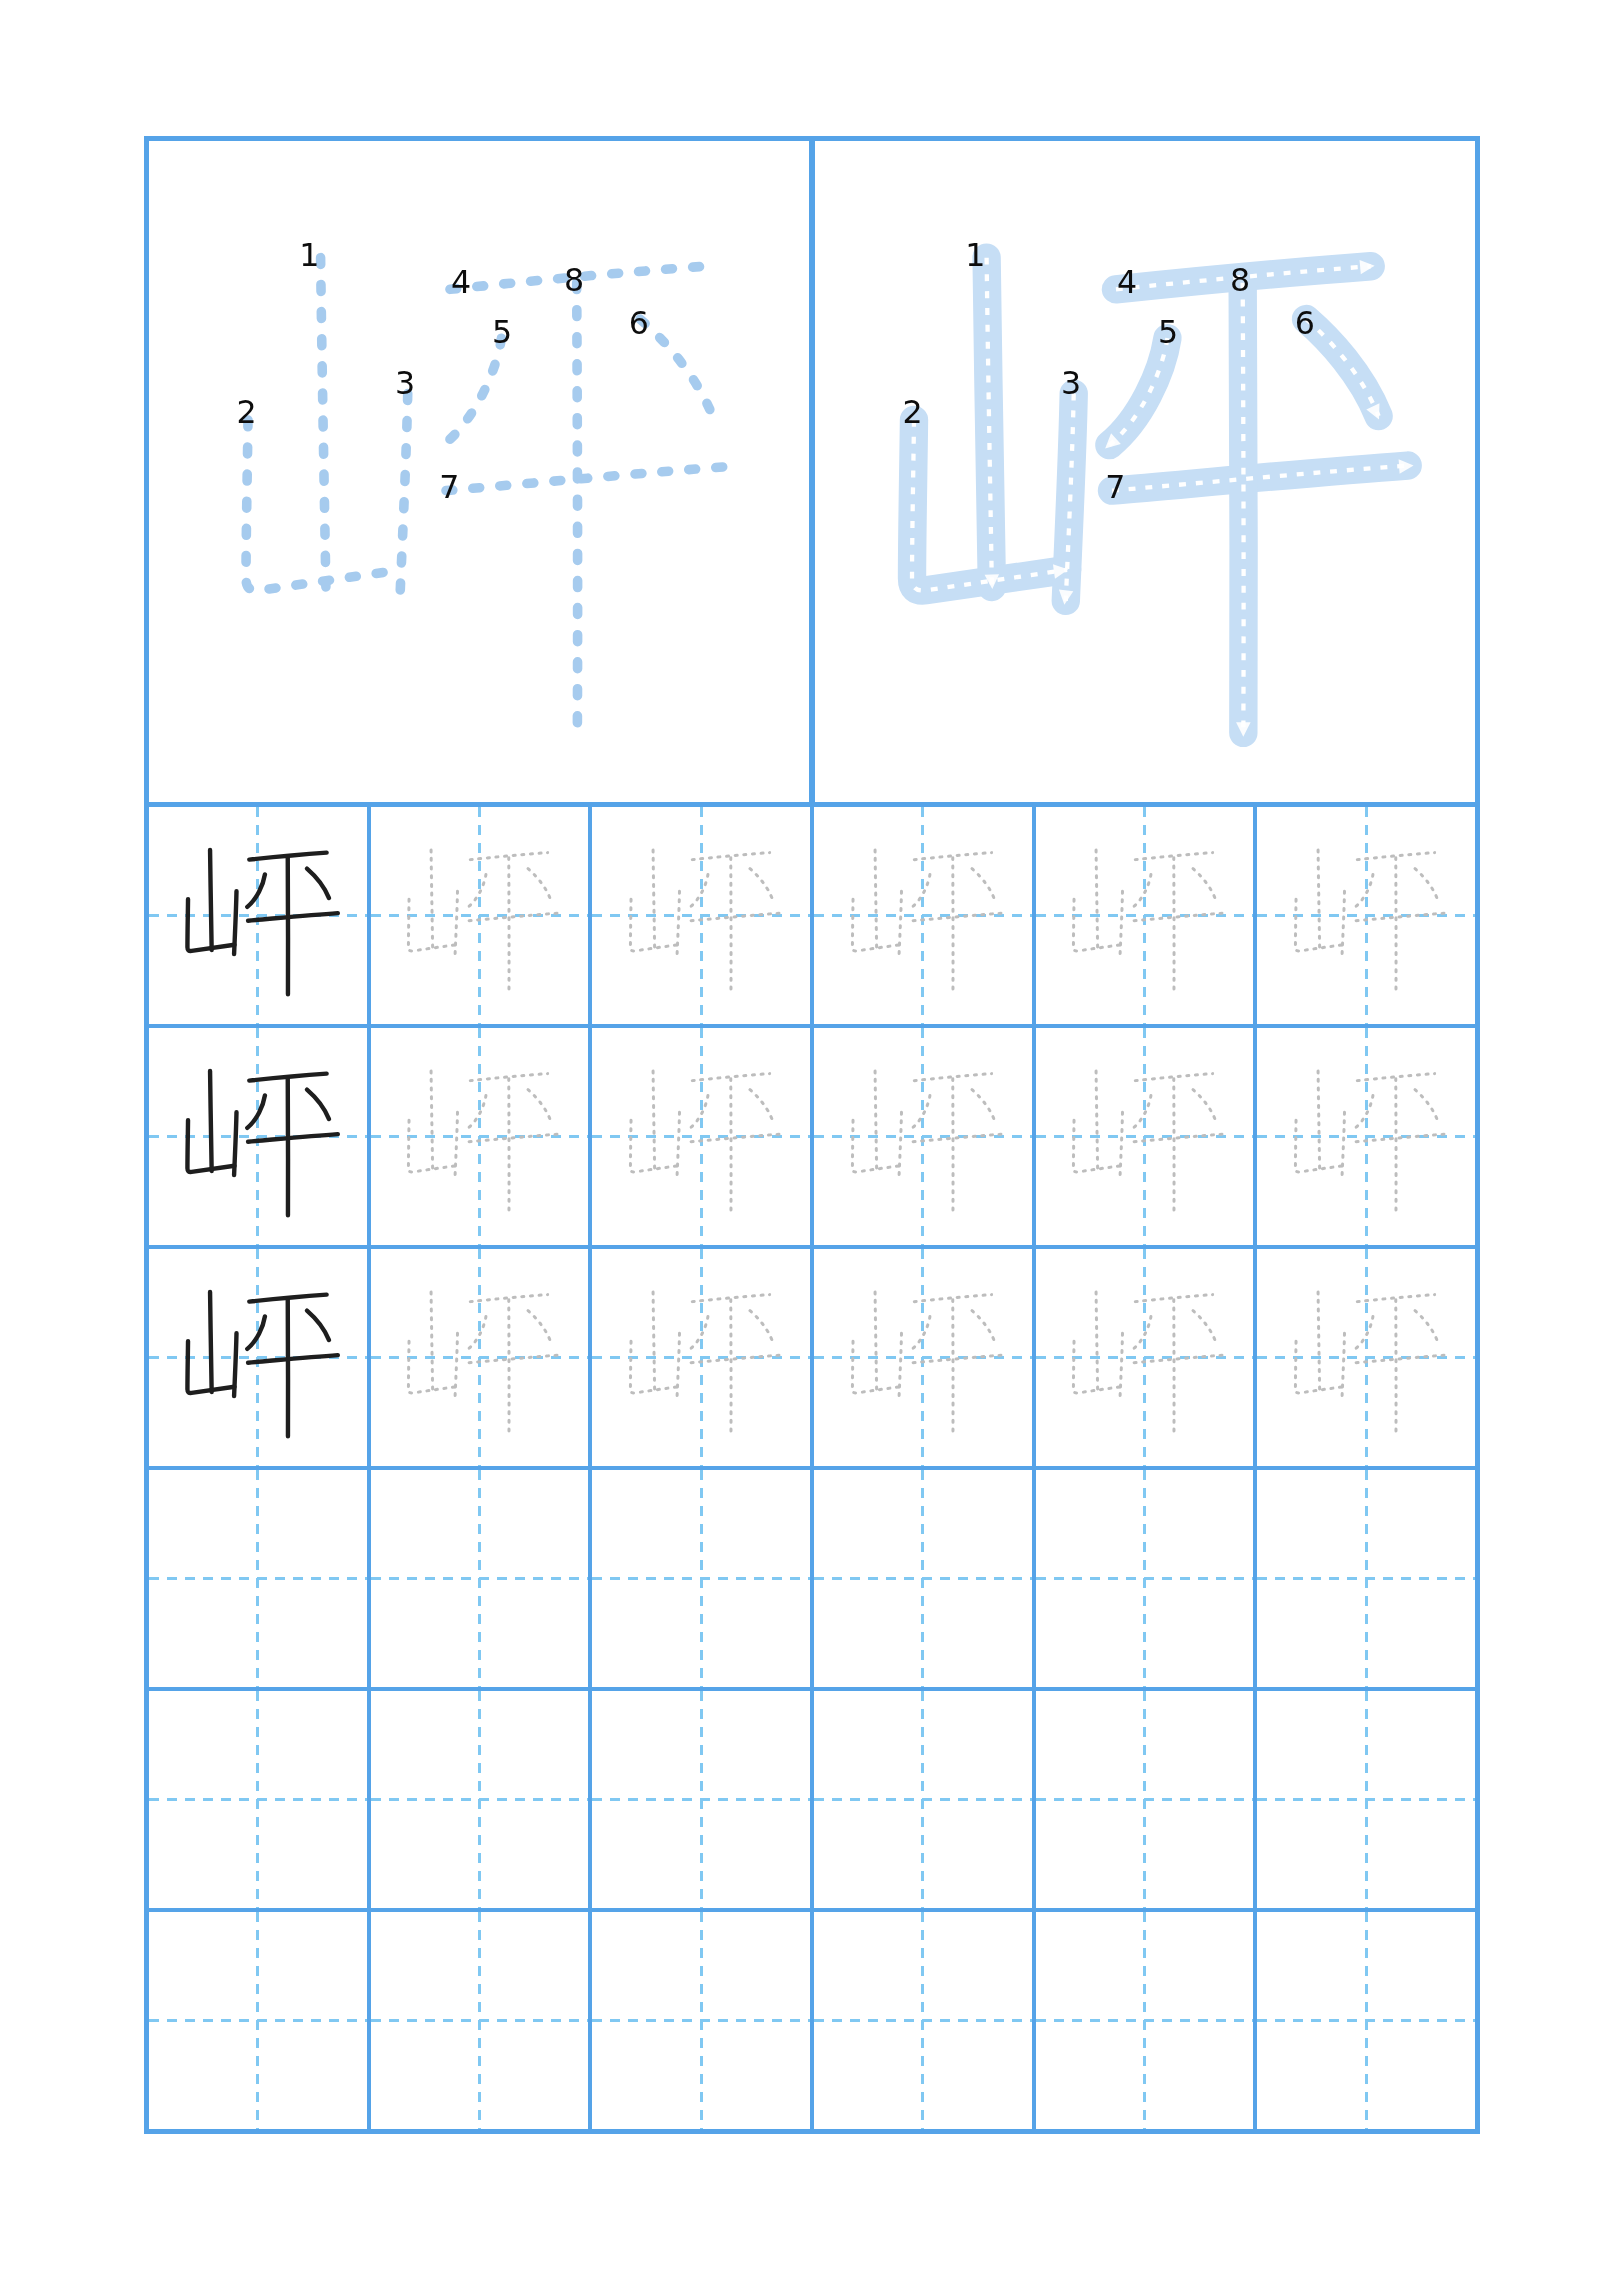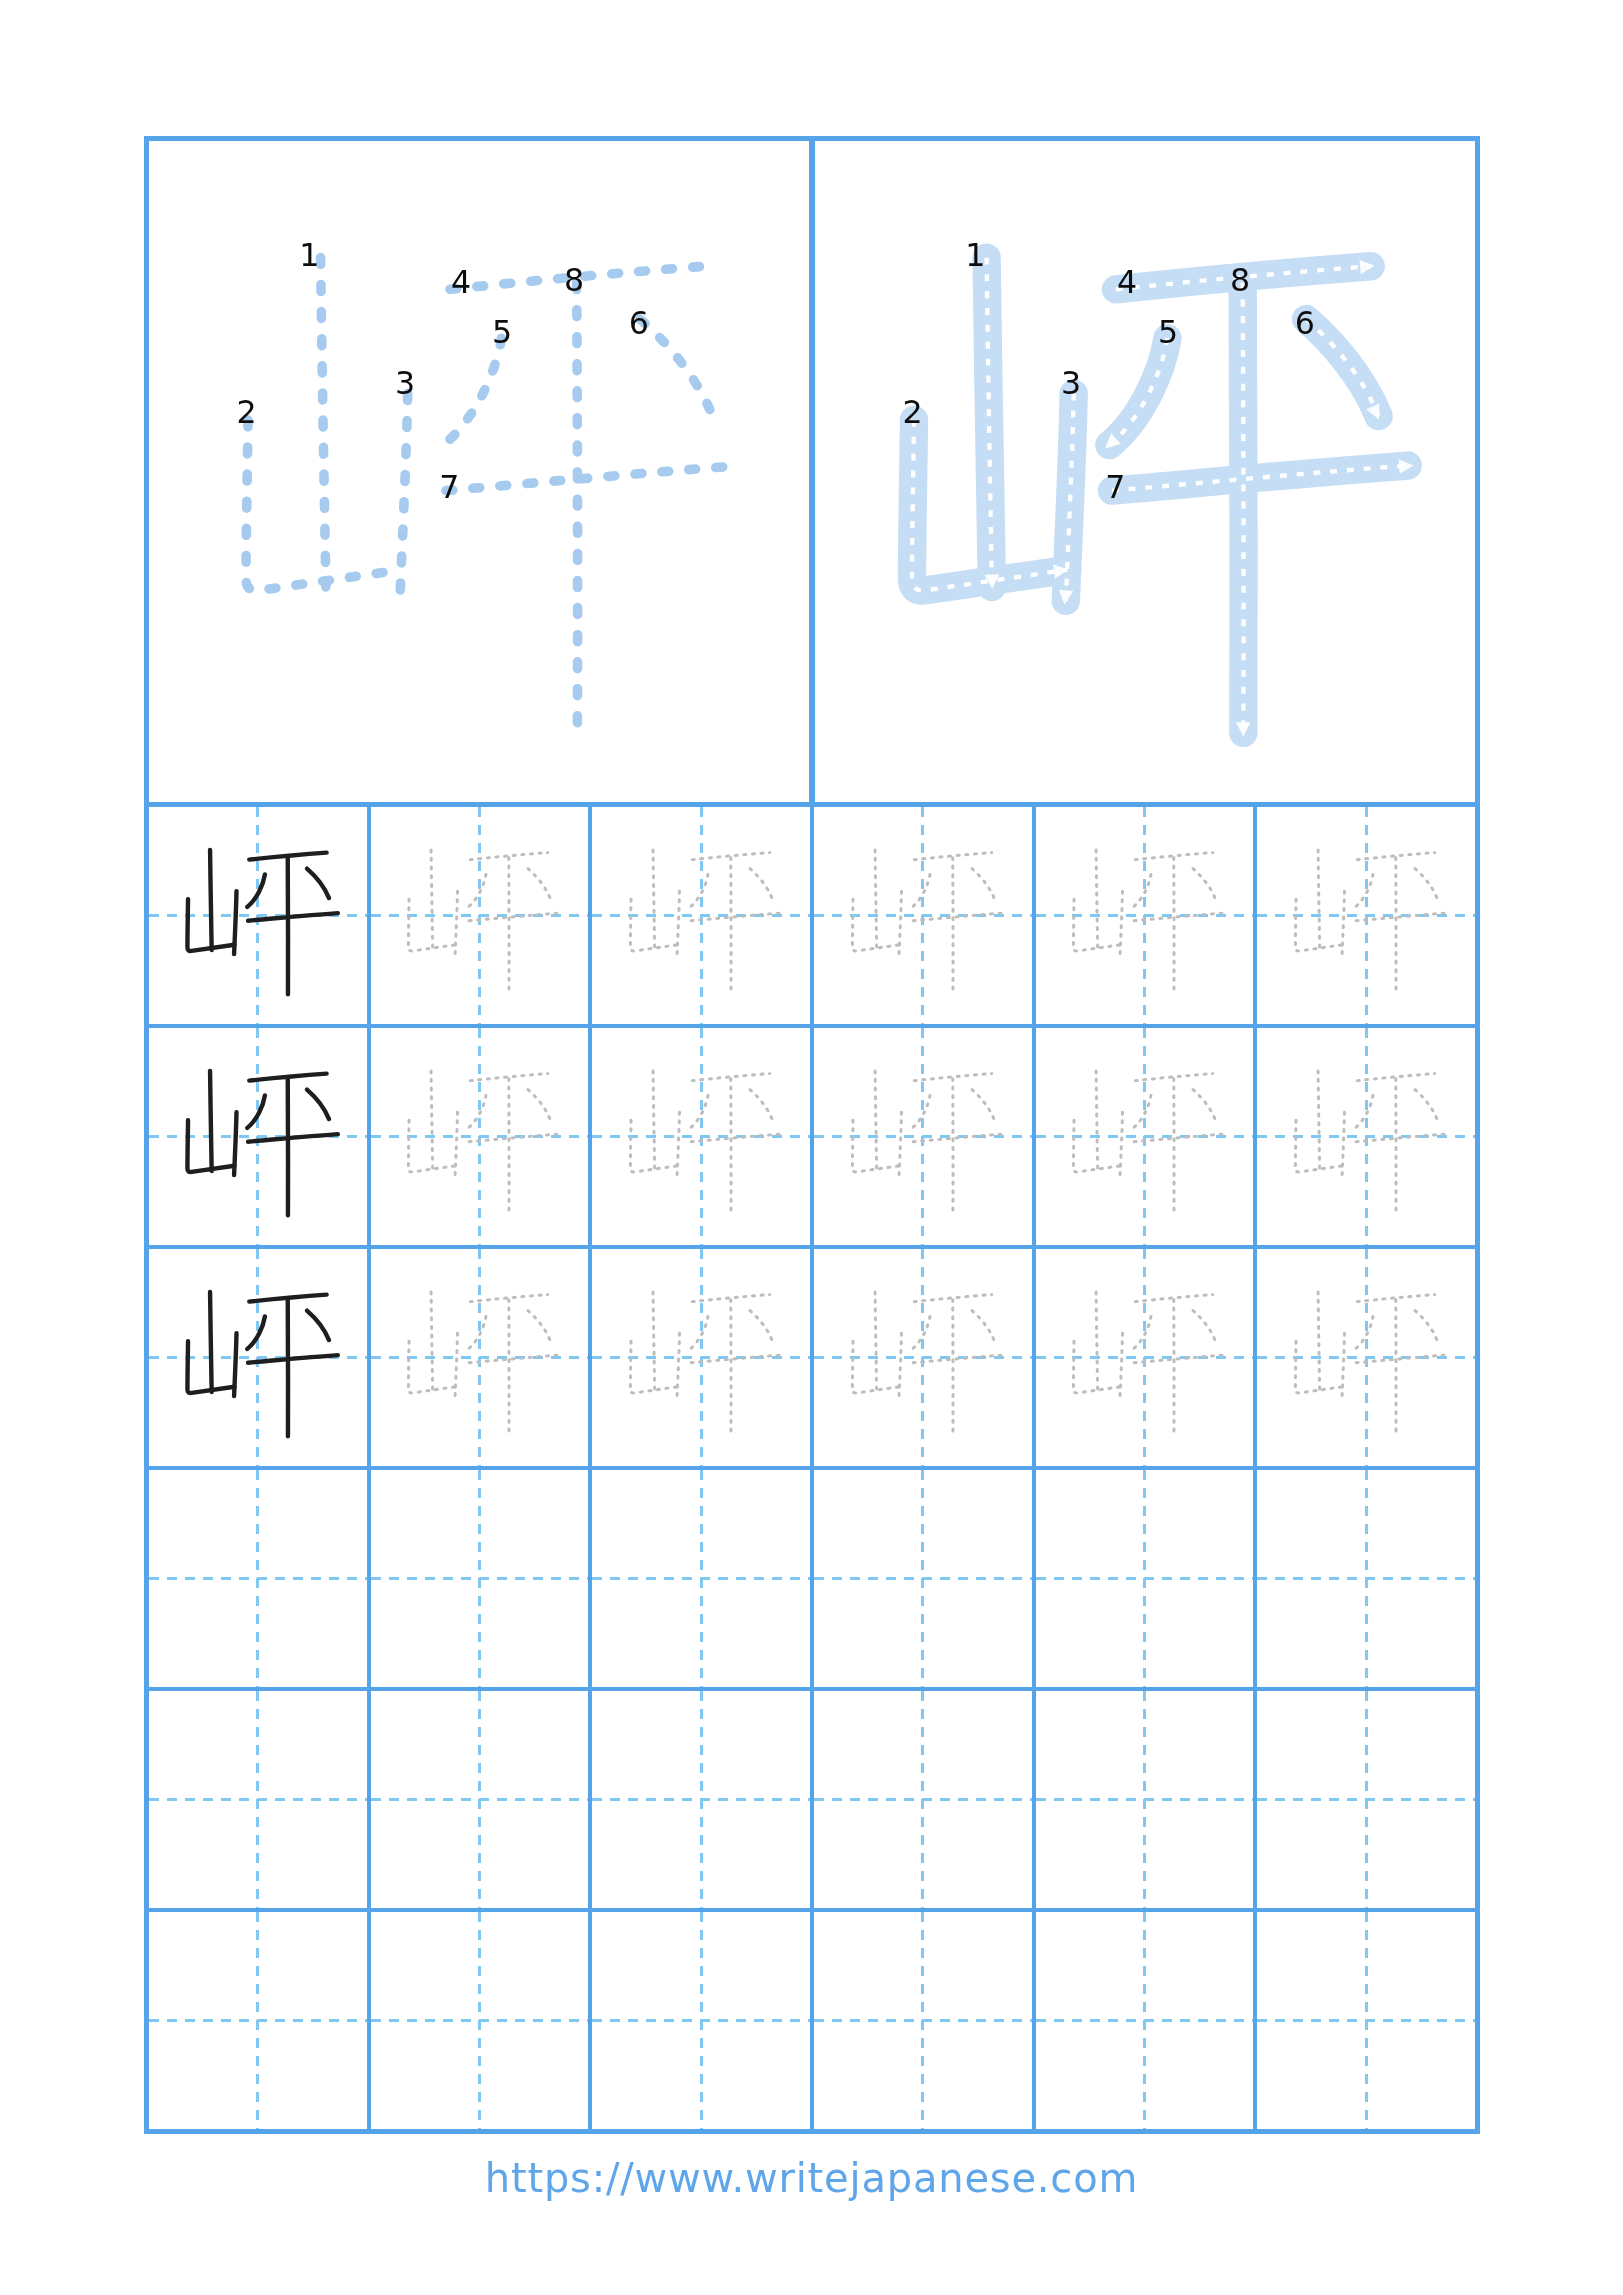--- a/index.html
+++ b/index.html
@@ -325,16 +325,15 @@
       <div class="cell">
         <div class="ch-v"></div>
         <div class="ch-h"></div>
       </div>
       <div class="cell">
         <div class="ch-v"></div>
         <div class="ch-h"></div>
       </div>
     </div>
 
-  <div class="footer">https://www.writejapanese.com</div>
 
 </div>
 
 
 </body></html>

